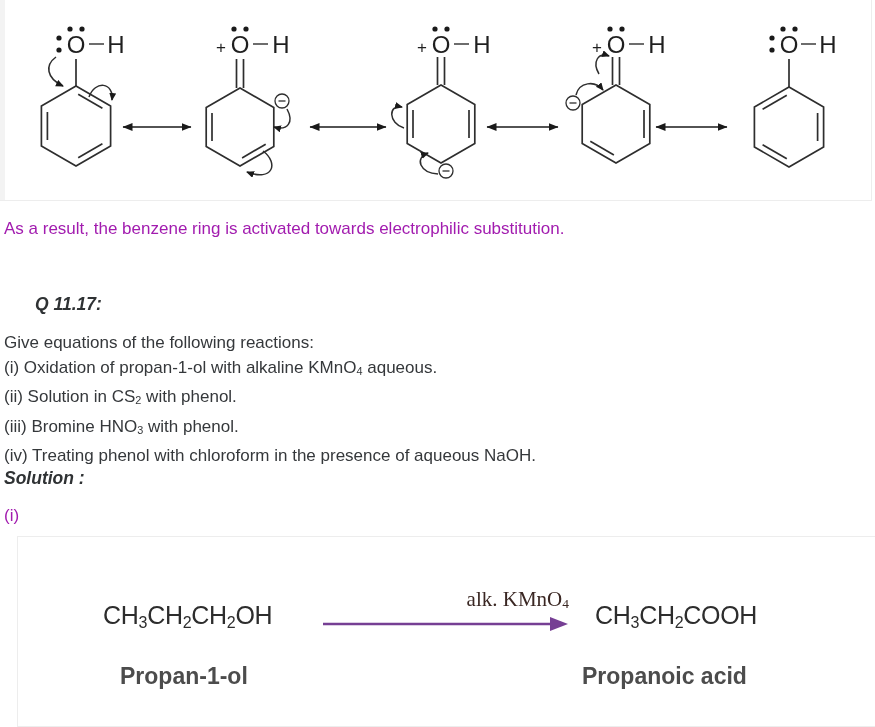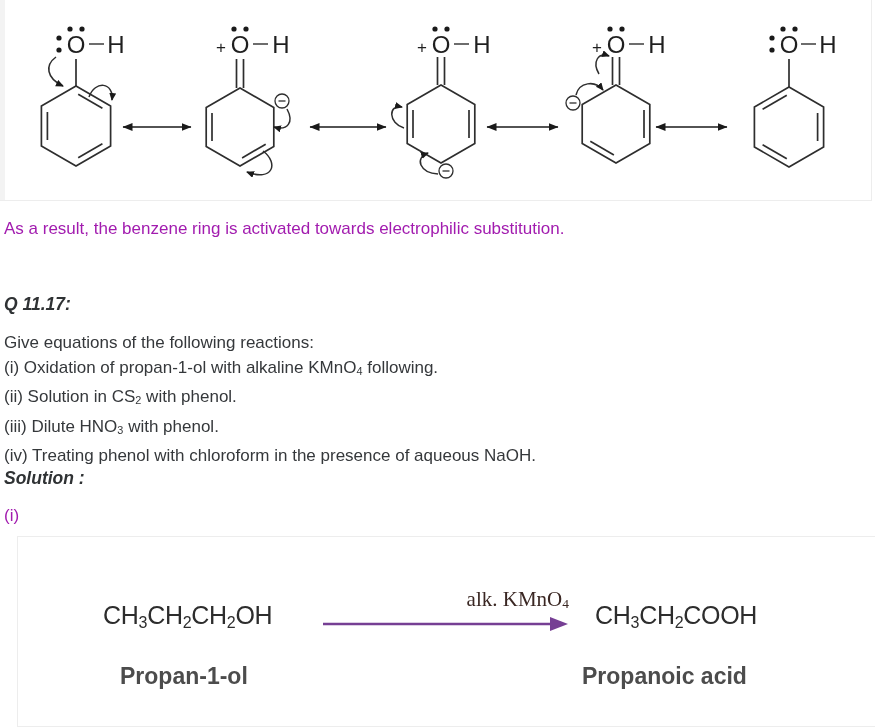--- a/index.html
+++ b/index.html
@@ -144,27 +144,27 @@
         <text class="chem-label" x="828" y="53" text-anchor="middle" stroke="none" fill="#1f1f1f">H</text>
       </g>
     </svg>
     <div class="edge-l"></div>
     <div class="edge-r"></div>
     <div class="edge-b"></div>
   </div>
 
   <div class="txt" style="top:219px;">As a result, the benzene ring is activated towards electrophilic substitution.</div>
 
-  <div class="txt q-num" style="top:294px;">Q 11.17:</div>
+  <div class="txt q-num" style="top:294px;margin-left:31px;">Q 11.17:</div>
 
   <div class="txt q-block" style="top:330px;">
     <div>Give equations of the following reactions:</div>
-    <div><span>(i) Oxidation of propan-1-ol with alkaline KMnO</span><span class="sub">4</span><span> following.</span></div>
+    <div><span>(i) Oxidation of propan-1-ol with alkaline KMnO</span><span class="sub">4</span><span> aqueous.</span></div>
     <div><span>(ii) Solution in CS</span><span class="sub">2</span><span> with phenol.</span></div>
-    <div><span>(iii) Dilute HNO</span><span class="sub">3</span><span> with phenol.</span></div>
+    <div><span>(iii) Bromine HNO</span><span class="sub">3</span><span> with phenol.</span></div>
     <div><span>(iv) Treating phenol with chloroform in the presence of aqueous NaOH.</span></div>
   </div>
 
   <div class="txt q-num" style="top:468px;">Solution :</div>
 
   <div class="txt" style="top:506px;">(i)</div>
 
   <div class="fig2">
     <div class="formula" style="left:85px;top:64px;"><span>CH</span><span class="sub">3</span><span>CH</span><span class="sub">2</span><span>CH</span><span class="sub">2</span><span>OH</span></div>
 

